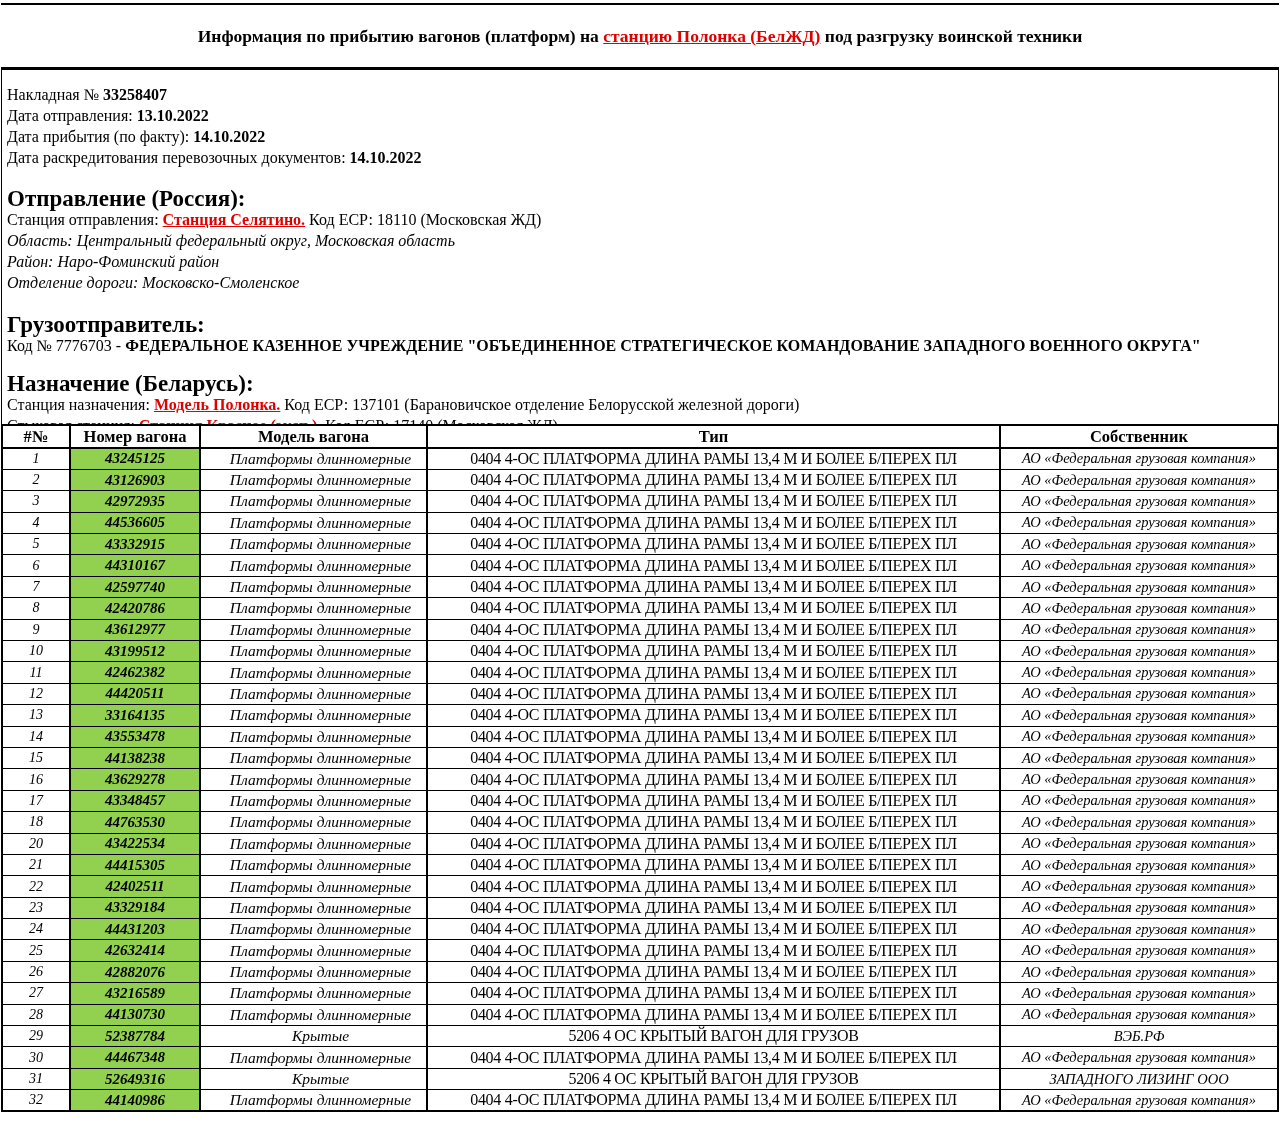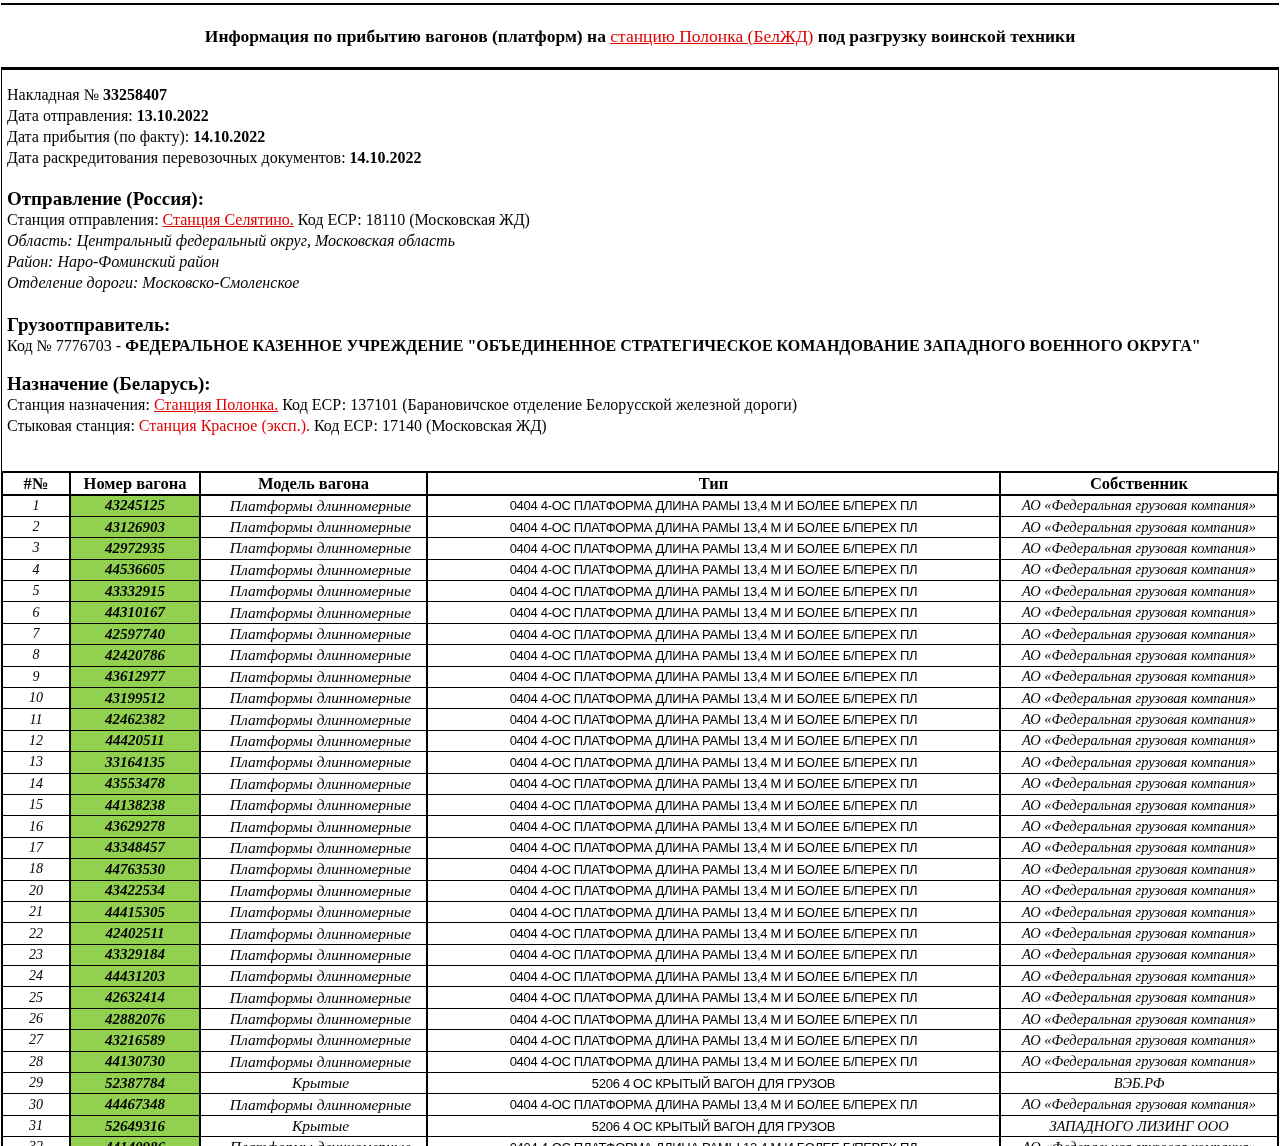--- a/index.html
+++ b/index.html
@@ -13,34 +13,34 @@
   
   .title-box {
     margin-top:3px;
     border-top:2px solid #000;
     border-bottom:3px solid #000;
     height:67px;
     display:flex; align-items:center; justify-content:center;
     text-align:center;
   }
   .title-text { font-weight:bold; font-size:17.5px; }
-  .red-link { color:var(--red,#e00000); font-weight:normal; }
+  .red-link { color:var(--red,#e00000); font-weight:bold; }
   .red-link.u { text-decoration:underline; }
 
   
   .info-box {
     border-left:1.5px solid #000;
     border-right:1.5px solid #000;
-    height:401px;
+    height:354px;
     padding:14px 8px 1px 5px;
     overflow:hidden;
   }
   .line { font-size:16px; line-height:21px; white-space:nowrap; }
   .line b { font-weight:bold; }
-  .heading { font-size:19px; font-weight:bold; line-height:21px; }
+  .heading { font-size:23px; font-weight:bold; line-height:21px; }
   .mt-sec1 { margin-top:20px; }
   .mt-sec2 { margin-top:21px; }
   .mt-sec3 { margin-top:17px; }
   .it { font-style:italic; }
 
   
   table.wagons {
     width:1278px; table-layout:fixed; border-collapse:collapse;
     border:2px solid #000;
   }
@@ -51,21 +51,21 @@
     overflow:hidden; white-space:nowrap;
   }
   .wagons th {
     border-top:2px solid #000; border-bottom:2px solid #000;
     font-size:16.5px; font-weight:bold; height:23px;
   }
   .wagons td { height:21.4px; }
   td.c-num   { font-style:italic; font-size:14px; }
   td.c-wagon { font-style:italic; font-weight:bold; font-size:15px; background:var(--green,#92D050); }
   td.c-model { font-style:italic; font-size:15.5px;padding-left:14px; }
-  td.c-type  { font-family:Liberation Sans, sans-serif; font-size:13px; letter-spacing:-0.3px; }
+  td.c-type  { font-family:Liberation Serif, serif; font-size:16px; letter-spacing:-0.3px; }
   td.c-owner { font-style:italic; font-size:14.5px; }
 </style>
 </head>
 <body style="--green: #92D050; --red: #e00000;">
 
 <div class="doc">
 
   <div class="title-box">
     <div class="title-text"><span>Информация по прибытию вагонов (платформ) на </span><span class="red-link u">станцию Полонка (БелЖД)</span><span> под разгрузку воинской техники</span></div>
   </div>
@@ -80,21 +80,21 @@
     <div class="heading mt-sec1">Отправление (Россия):</div>
     <div class="line"><span>Станция отправления: </span><span class="red-link u">Станция Селятино.</span><span> Код ЕСР: 18110 (Московская ЖД)</span></div>
     <div class="line it">Область: Центральный федеральный округ, Московская область</div>
     <div class="line it">Район: Наро-Фоминский район</div>
     <div class="line it">Отделение дороги: Московско-Смоленское</div>
 
     <div class="heading mt-sec2">Грузоотправитель:</div>
     <div class="line"><span>Код № 7776703 - </span><b>ФЕДЕРАЛЬНОЕ КАЗЕННОЕ УЧРЕЖДЕНИЕ "ОБЪЕДИНЕННОЕ СТРАТЕГИЧЕСКОЕ КОМАНДОВАНИЕ ЗАПАДНОГО ВОЕННОГО ОКРУГА"</b></div>
 
     <div class="heading mt-sec3">Назначение (Беларусь):</div>
-    <div class="line"><span>Станция назначения: </span><span class="red-link u">Станция Полонка.</span><span> Код ЕСР: 137101 (Барановичское отделение Белорусской железной дороги)</span></div>
+    <div class="line"><span>Станция назначения: </span><span class="red-link u">Модель Полонка.</span><span> Код ЕСР: 137101 (Барановичское отделение Белорусской железной дороги)</span></div>
     <div class="line"><span>Стыковая станция: </span><span class="red-link">Станция Красное (эксп.).</span><span> Код ЕСР: 17140 (Московская ЖД)</span></div>
 
   </div>
 
   <table class="wagons">
     <colgroup>
       <col style="width:68px">
         <col style="width:130px">
         <col style="width:227px">
         <col style="width:573px">

